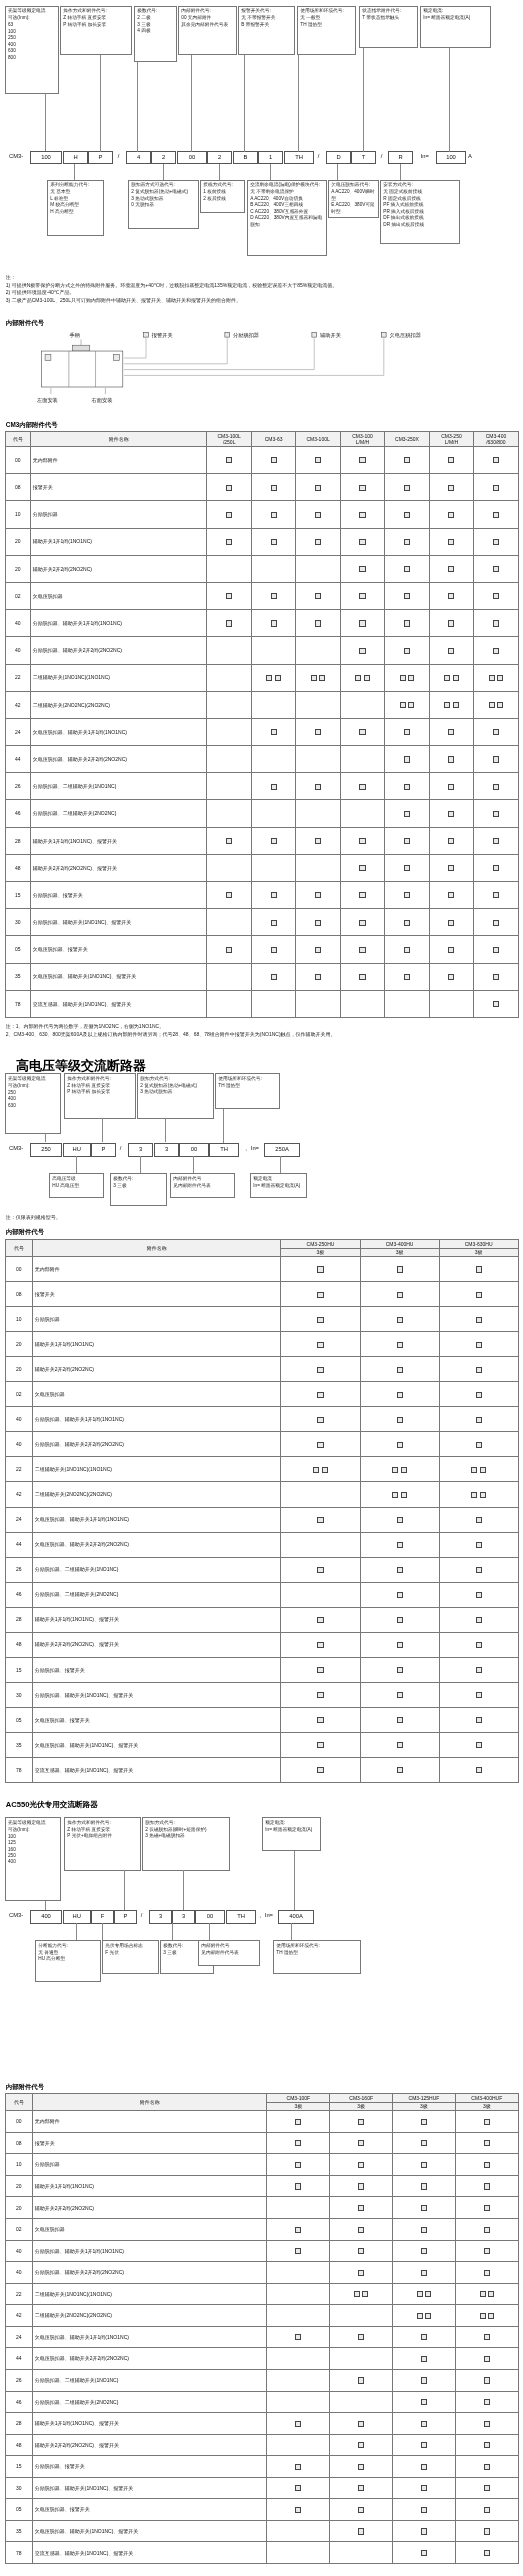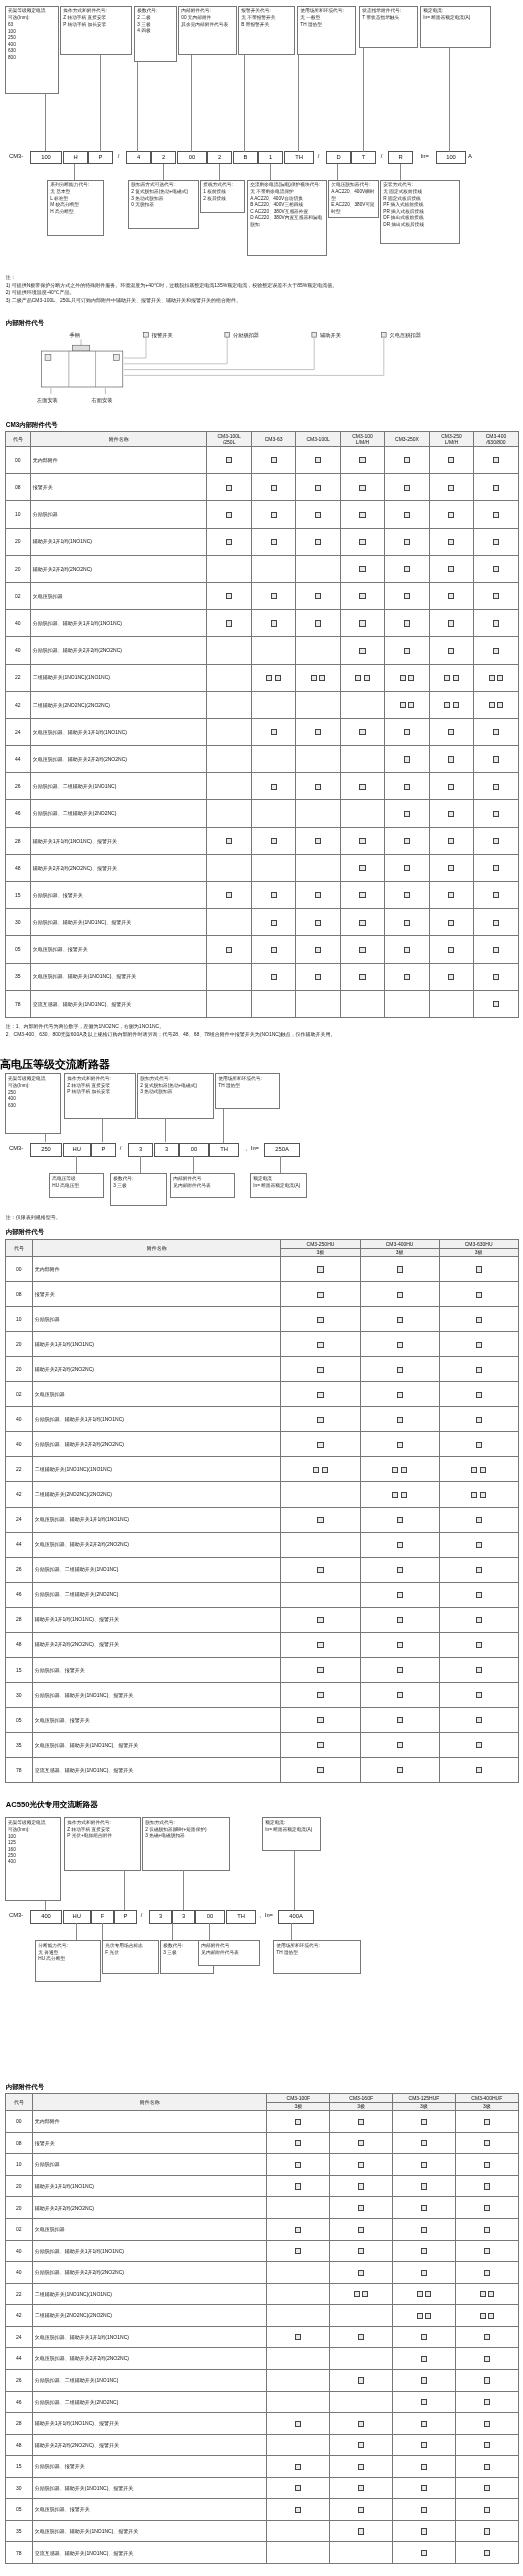--- a/index.html
+++ b/index.html
@@ -432,21 +432,21 @@
         <td><span class="sq"></span></td>
       </tr>
     </tbody>
   </table>
 
 <div class="note" id="t1notes" style="top:1023px;left:5.8px;width:512px;">
   <div>注：1、内部附件代号为两位数字，左侧为1NO2NC，右侧为1NO1NC。</div>
   <div>2、CM3-400、630、800壳架600A及以上规格订购内部附件时请另询；代号28、48、68、78组合附件中报警开关为(NO1NC)触点，仅作辅助开关用。</div>
 </div>
 
-<div class="hdr" style="top:1057px;left:0;font-size:11px;">高电压等级交流断路器</div>
+<div class="hdr" style="top:1057px;left:16px;font-size:13px;">高电压等级交流断路器</div>
 <div class="diagram" id="d2" style="top:1073px;height:140px;">
     <div class="mtext" style="left: 4.7px; top: 70px; width: 23px;">CM3-</div>
     <div class="mbox" style="left: 30px; top: 70px; width: 30px;">250</div>
     <div class="mbox" style="left: 63px; top: 70px; width: 25.6px;">HU</div>
     <div class="mbox" style="left: 91px; top: 70px; width: 23px;">P</div>
     <div class="mtext" style="left: 116px; top: 70px; width: 9.3px;">/</div>
     <div class="mbox" style="left: 128px; top: 70px; width: 23px;">3</div>
     <div class="mbox" style="left: 154px; top: 70px; width: 23px;">3</div>
     <div class="mbox" style="left: 179px; top: 70px; width: 28px;">00</div>
     <div class="mbox" style="left: 209px; top: 70px; width: 28px;">TH</div>

